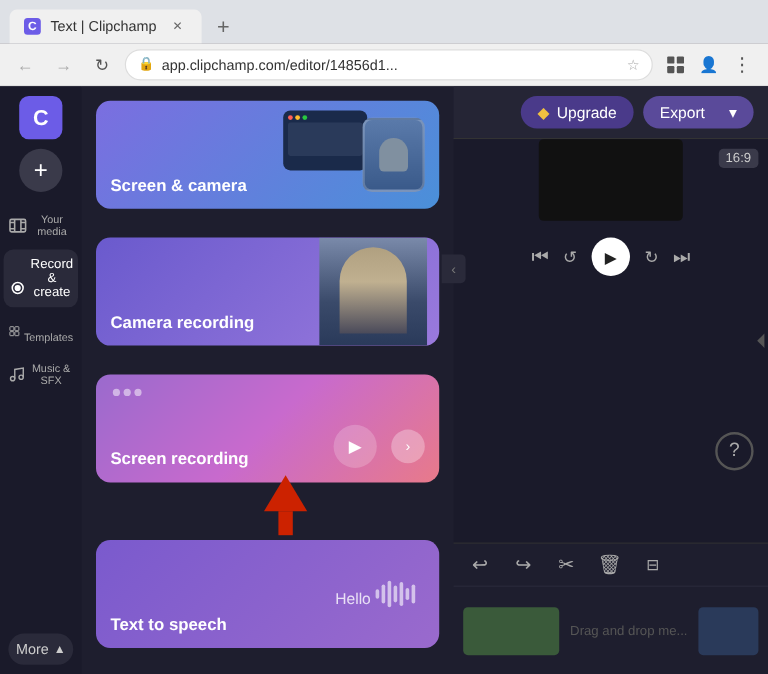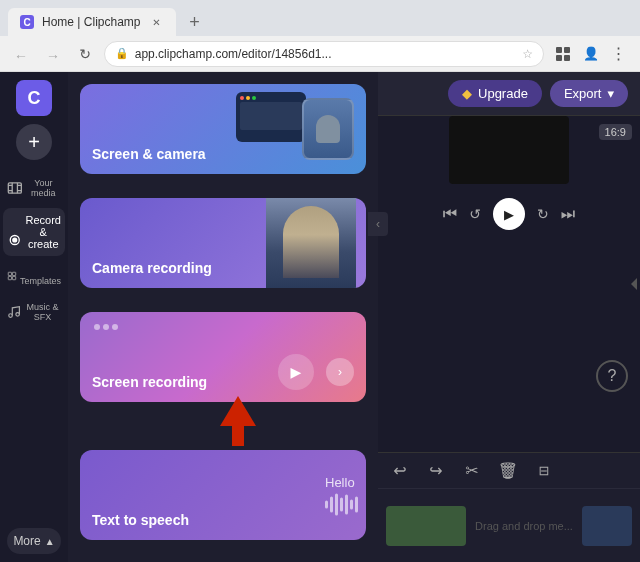--- a/index.html
+++ b/index.html
@@ -57,29 +57,29 @@
 
     
     .card-screen { background: linear-gradient(135deg, #9a6acd 0%, #c86acd 50%, #e87a8a 100%); }
     .play-btn { width: 36px; height: 36px; background: rgba(255,255,255,0.2); border-radius: 50%; display: flex; align-items: center; justify-content: center; color: white; font-size: 14px; margin-left: auto; }
     .arrow-nav { width: 28px; height: 28px; background: rgba(255,255,255,0.3); border-radius: 50%; display: flex; align-items: center; justify-content: center; color: white; font-size: 12px; margin-left: 6px; }
     .circle-dots { display: flex; gap: 3px; position: absolute; top: 12px; left: 14px; }
     .circle-dots span { width: 6px; height: 6px; border-radius: 50%; background: rgba(255,255,255,0.5); }
 
     
     .card-tts { background: linear-gradient(135deg, #7a5acd 0%, #9a6acd 100%); height: 90px; }
-    .hello-wave { position: absolute; right: 8px; top: 50%; transform: translateY(-50%); display: flex; align-items: flex-start; gap: 4px; color: rgba(255,255,255,0.7); font-size: 13px; flex-direction: column; }
+    .hello-wave { position: absolute; right: 20px; top: 50%; transform: translateY(-50%); display: flex; align-items: flex-end; gap: 4px; color: rgba(255,255,255,0.7); font-size: 13px; }
     .wave-bars { display: flex; align-items: center; gap: 2px; }
     .wave-bar { width: 3px; background: rgba(255,255,255,0.6); border-radius: 2px; }
 
     
     .editor-area { flex: 1; background: #252535; display: flex; flex-direction: column; }
     .editor-toolbar { height: 44px; background: #252535; display: flex; align-items: center; justify-content: flex-end; padding: 0 12px; gap: 8px; border-bottom: 1px solid #333; }
     .upgrade-btn { background: #4a3a8a; border: none; color: white; padding: 6px 14px; border-radius: 20px; font-size: 13px; cursor: pointer; display: flex; align-items: center; gap: 6px; }
-    .export-btn { background: #5a4a9a; border: none; color: white; padding: 6px 14px; border-radius: 20px; font-size: 13px; cursor: pointer; display: flex; align-items: center; gap: 6px; }
+    .export-btn { background: #5a4a9a; border: none; color: white; padding: 6px 14px; border-radius: 20px; font-size: 13px; cursor: pointer; display: flex; align-items: center; gap: 20px; }
 
     .editor-preview { flex: 1; background: #1a1a2a; display: flex; align-items: flex-start; justify-content: center; position: relative; }
     .aspect-ratio-badge { position: absolute; top: 8px; right: 8px; background: #3a3a4a; border-radius: 4px; padding: 2px 6px; color: #ccc; font-size: 11px; }
     .preview-screen { width: 120px; height: 68px; background: #111; border-radius: 4px; }
     .preview-controls { display: flex; align-items: center; gap: 12px; margin-top: 8px; }
     .control-btn { color: #aaa; font-size: 16px; cursor: pointer; }
     .play-main { width: 32px; height: 32px; background: white; border-radius: 50%; display: flex; align-items: center; justify-content: center; color: #222; font-size: 13px; cursor: pointer; }
     .help-btn { width: 32px; height: 32px; border-radius: 50%; border: 2px solid #555; display: flex; align-items: center; justify-content: center; color: #aaa; font-size: 16px; cursor: pointer; }
     .preview-center { display: flex; flex-direction: column; align-items: center; gap: 6px; }
 
@@ -92,21 +92,21 @@
   </style>
 </head>
 <body>
 
 <div>
   <div class="tab-bar">
     <div class="tab">
       <div class="favicon">
         <span style="color:white;font-size:10px;font-weight:bold;">C</span>
       </div>
-      <span style="font-size:12px;color:#333;">Home | Clipchamp</span>
+      <span style="font-size:12px;color:#333;">Text | Clipchamp</span>
       <span class="close-btn">✕</span>
     </div>
     <div class="new-tab-btn">+</div>
   </div>
   <div class="address-bar">
     <div class="nav-btn disabled">←</div>
     <div class="nav-btn disabled">→</div>
     <div class="nav-btn">↻</div>
     <div class="url-bar">
       <span class="lock-icon">🔒</span>

